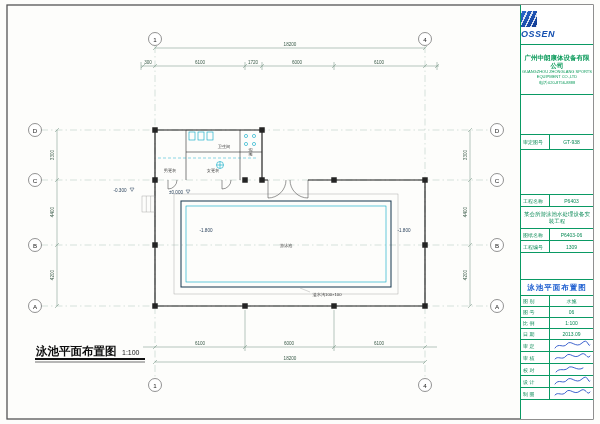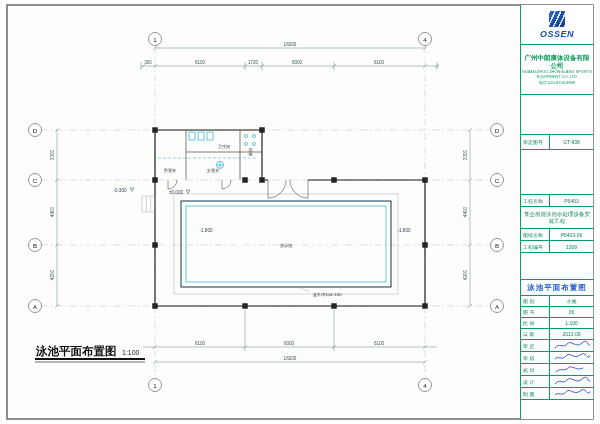--- a/index.html
+++ b/index.html
@@ -29,21 +29,21 @@
   .pscale{fill:#222;font-size:7px}
   .tline1{stroke:#111;stroke-width:1.8}
   .tline2{stroke:#111;stroke-width:.6}
 
   
   .tb{position:absolute;left:520px;top:5px;width:73px;height:414px;background:#fff;
       border-left:1px solid #0a9a64;box-sizing:border-box;display:flex;flex-direction:column}
   .tb-sec{border-bottom:1px solid #0a9a64;box-sizing:border-box;flex:0 0 auto;overflow:hidden}
   .h12{height:12px}.h15{height:15px}.h16{height:16px}.h22{height:22px}
   .h27{height:27px}.h40{height:40px}.h45{height:45px}.h50{height:50px}
-  .logo-box{display:flex;flex-direction:column;align-items:center;justify-content:center;gap:2px}
+  .logo-box{display:flex;flex-direction:column;justify-content:center;gap:2px}
   .logo-mark{width:16px;height:16px;
      background:repeating-linear-gradient(115deg,rgba(255,255,255,.85) 0 1.5px,transparent 1.5px 5px),
                 linear-gradient(135deg,#2a6ad0,#123a90)}
   .logo-text{color:#1550b0;font-weight:bold;font-style:italic;font-size:9px;letter-spacing:.5px}
   .company-box{display:flex;flex-direction:column;align-items:center;justify-content:center;gap:1px;padding:1px}
   .company-cn{color:#0a9a5a;font-size:6.5px;font-weight:bold;text-align:center;line-height:1.2}
   .company-en{color:#0a9a5a;font-size:4px;text-align:center;line-height:1.1}
   .company-tel{color:#0a9a5a;font-size:4px;text-align:center}
   .row{display:flex;align-items:stretch;font-size:5px;color:#0a8a56}
   .row .lbl{flex:0 0 26px;padding-left:2px;border-right:1px solid #0a9a64;display:flex;align-items:center}

